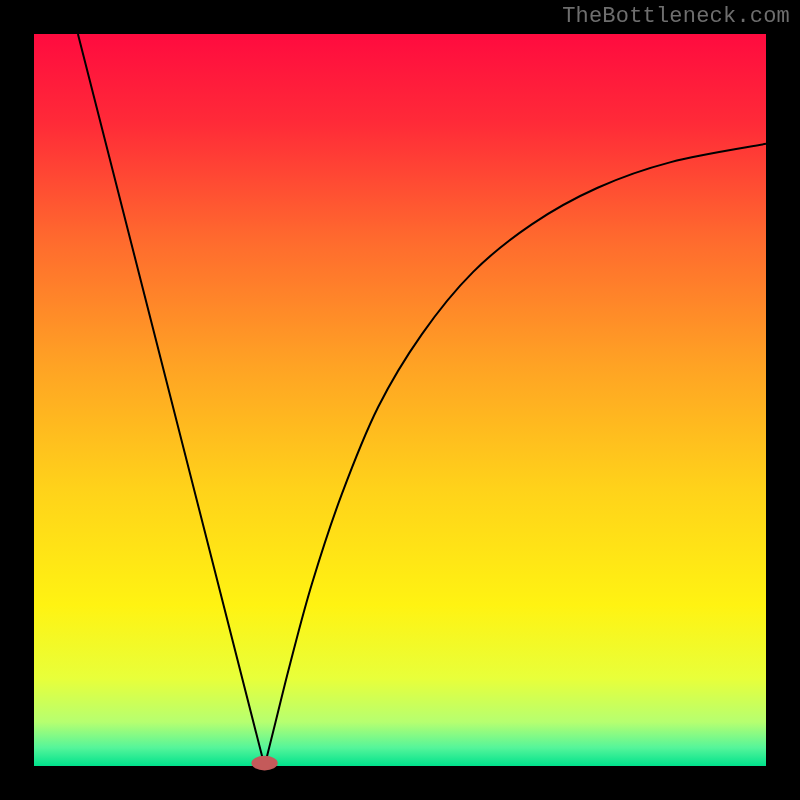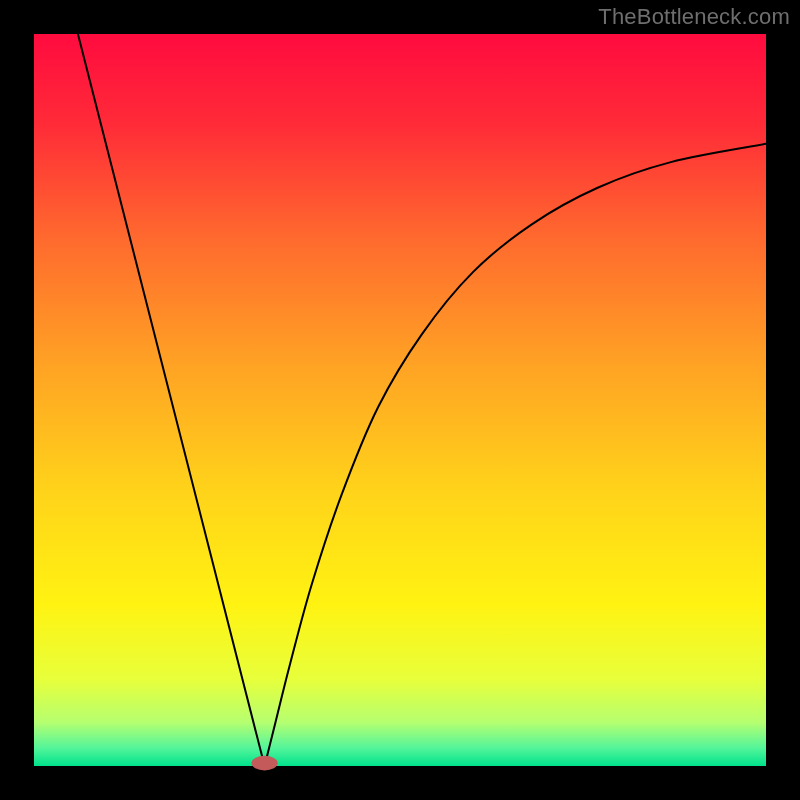--- a/index.html
+++ b/index.html
@@ -17,20 +17,21 @@
   }
   .watermark {
     position: absolute;
     top: 4px;
     right: 10px;
     color: #6e6e6e;
     font-size: 22px;
     font-weight: 500;
     letter-spacing: 0.2px;
     z-index: 10;
+    font-family: Liberation Mono, monospace;
   }
   svg.chart {
     display: block;
   }
 </style>
 </head>
 <body>
 
 <div class="container">
   <div class="watermark">TheBottleneck.com</div>

